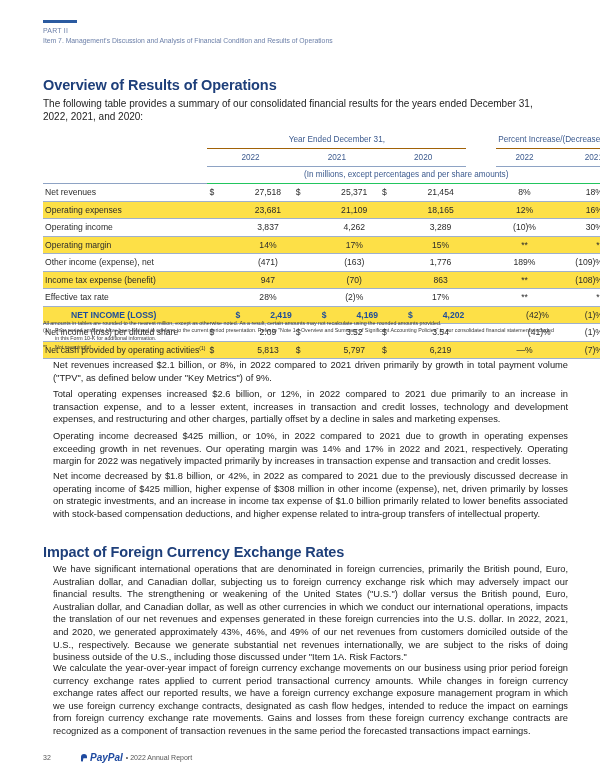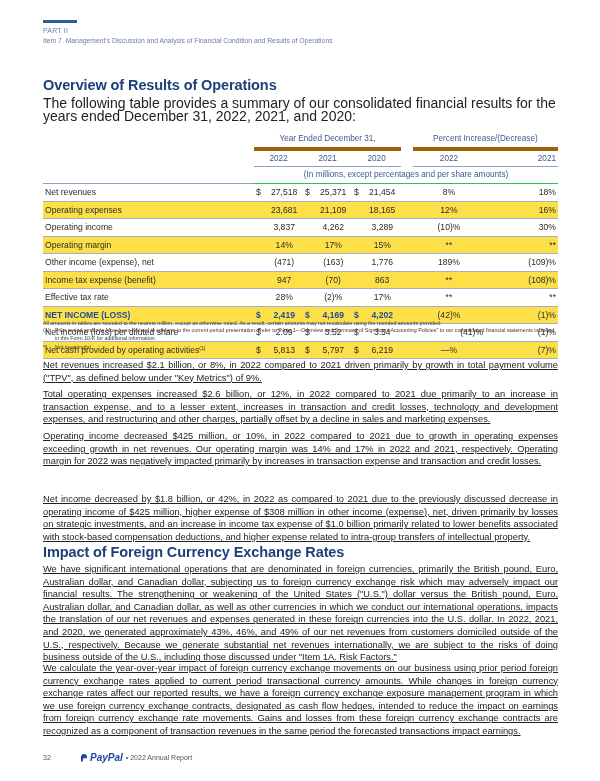--- a/index.html
+++ b/index.html
@@ -5,48 +5,48 @@
   * { box-sizing: border-box; margin: 0; padding: 0; }
   html, body { width: 600px; height: 781px; background: #ffffff; overflow: hidden; }
   body { font-family: "Liberation Sans", sans-serif; color: #1f1f1f; position: relative; }
   .page { position: absolute; left: 0; top: 0; width: 600px; height: 714px; border-radius: 23px; }
   .accent-bar { position: absolute; left: 43px; top: 20px; width: 34px; height: 3px; background: #2a5aa0; }
   .part { position: absolute; left: 43px; top: 27px; font-size: 7px; color: #6b7fa8; letter-spacing: 0.2px; }
   .item { position: absolute; left: 43px; top: 37px; font-size: 6.8px; color: #6b7fa8; }
   h1.section { position: absolute; left: 43px; font-size: 14.5px; font-weight: bold; color: #1e3f7a; letter-spacing: -0.1px; }
   .h1-a { top: 77px; }
   .h1-b { top: 544px; }
-  .intro { position: absolute; left: 43px; top: 97px; width: 515px; font-size: 14px; line-height: 13px; color: #222; }
+  .intro { position: absolute; left: 43px; top: 97px; width: 515px; font-size: 10px; line-height: 13px; color: #222; }
 
   table.fin { position: absolute; left: 43px; top: 131px; width: 515px; border-collapse: collapse; font-size: 8.6px; color: #2b2b2b; }
   table.fin td { height: 17.5px; padding: 0 2px; vertical-align: middle; white-space: nowrap; }
   .hdr td { color: #3c5a8e; font-size: 8.2px; text-align: center; }
-  .hdr1 td.grp { border-bottom: 4px solid #a16207; }
+  .hdr1 td.grp { border-bottom: 1px solid #a16207; }
   .hdr2 td.yr { border-bottom: 1px solid #8ea3c4; text-align: center; }
   .hdr3 td.unit { border-bottom: 1px solid #22c55e; }
   tr.row td { border-bottom: 1px solid #9fb0cc; }
   tr.shade td { background: #fde047; }
-  tr.ni td { font-weight: bold; color: #1e4d9b; }
+  tr.ni td { font-weight: bold; color: #1e4d9b; padding-left: 28px; }
   tr.ni td.pct { font-weight: normal; color: #2b2b2b; }
   td.lbl { text-align: left; width: 225px; }
   td.cur { width: 12px; text-align: left; padding-right: 0; }
   td.num { text-align: center; width: 40px; }
   td.pct { text-align: right; }
   td.pcta { width: 78px; }
   td.pctb { width: 78px; }
   sup { font-size: 5px; vertical-align: 3px; }
 
   .notes { position: absolute; left: 43px; top: 320px; width: 515px; font-size: 5.3px; line-height: 7.4px; color: #3a3a3a; }
   .notes .n { display: flex; }
   .notes .mk { width: 12px; flex: none; }
-  .body-p { position: absolute; left: 43px; width: 515px; font-size: 9.3px; line-height: 12.6px; color: #222; text-align: justify; text-decoration: underline; }
+  .body-p { position: absolute; left: 53px; width: 515px; font-size: 9.3px; line-height: 12.6px; color: #222; text-align: justify; }
   .p1 { top: 359px; }
   .p2 { top: 388px; }
   .p3 { top: 430px; }
-  .p4 { top: 470px; margin-top: 23px; }
+  .p4 { top: 470px; }
   .p5 { top: 563px; }
   .p6 { top: 662px; }
 
   .footer { position: absolute; left: 43px; top: 752px; font-size: 7px; color: #555; display: flex; align-items: center; }
   .pg { width: 38px; }
   .pp-icon { display: inline-block; width: 7px; height: 8px; position: relative; margin-right: 2px; }
   .pp-icon::before { content: ""; position: absolute; left: 0; top: 0; width: 6px; height: 8px; background: #1f4aa0; border-radius: 3px 3px 1px 1px; clip-path: polygon(0 0, 100% 0, 100% 60%, 40% 60%, 30% 100%, 0 100%); }
   .pp-word { color: #1f4aa0; font-weight: bold; font-style: italic; margin-right: 3px; font-size: 10px; }
 </style>
 </head>

